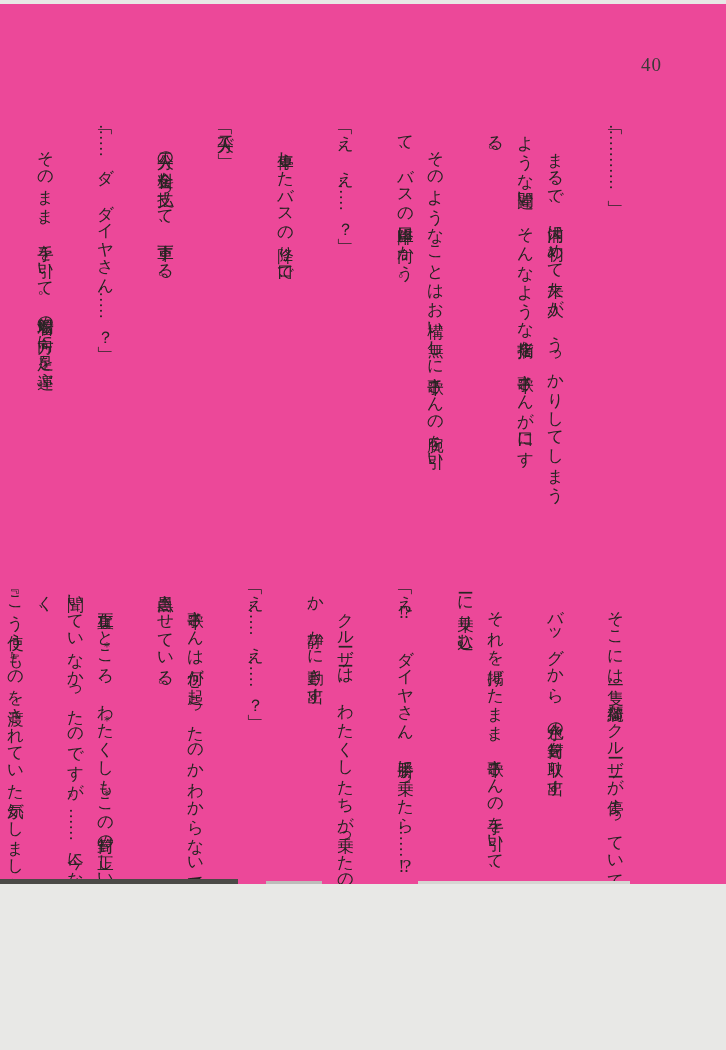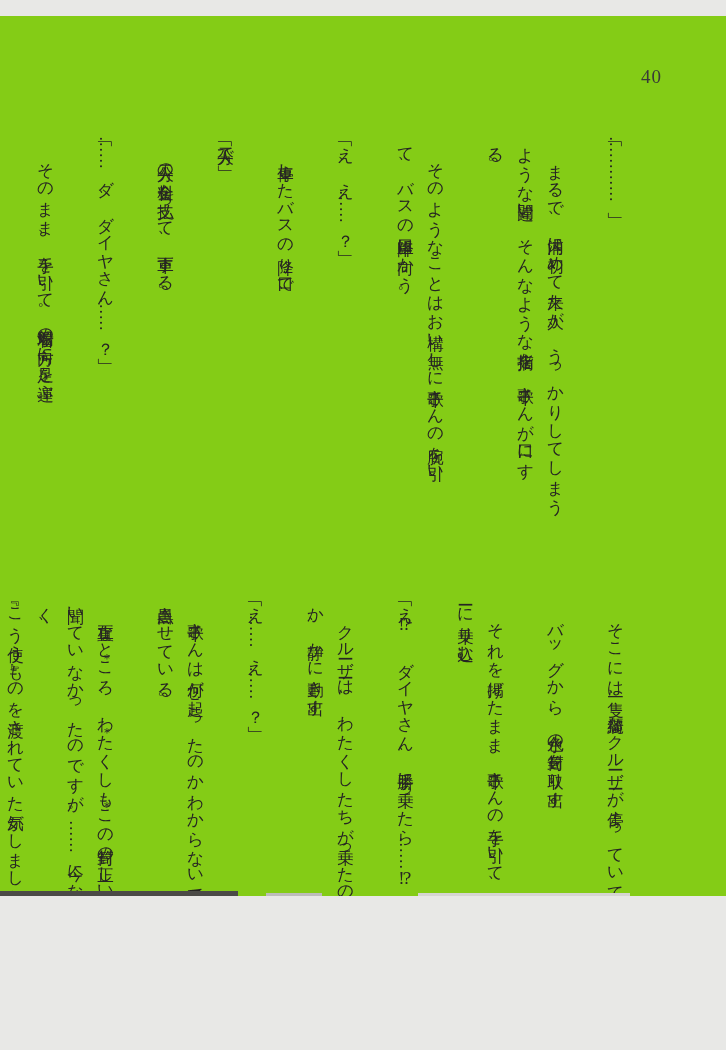--- a/index.html
+++ b/index.html
@@ -4,22 +4,22 @@
 <style>
   html, body {
     margin: 0;
     padding: 0;
     background: #e8e8e6;
   }
   .page {
     position: relative;
     width: 726px;
     height: 880px;
-    margin: 16px auto;
-    background: #84cc16;
+    margin: 4px auto;
+    background: #ec4899;
     overflow: hidden;
     font-family: "Liberation Serif", "DejaVu Serif", serif;
   }
   .page-number {
     position: absolute;
     top: 50px;
     left: 641px;
     font-size: 19px;
     letter-spacing: 1px;
     color: #3a3a38;

